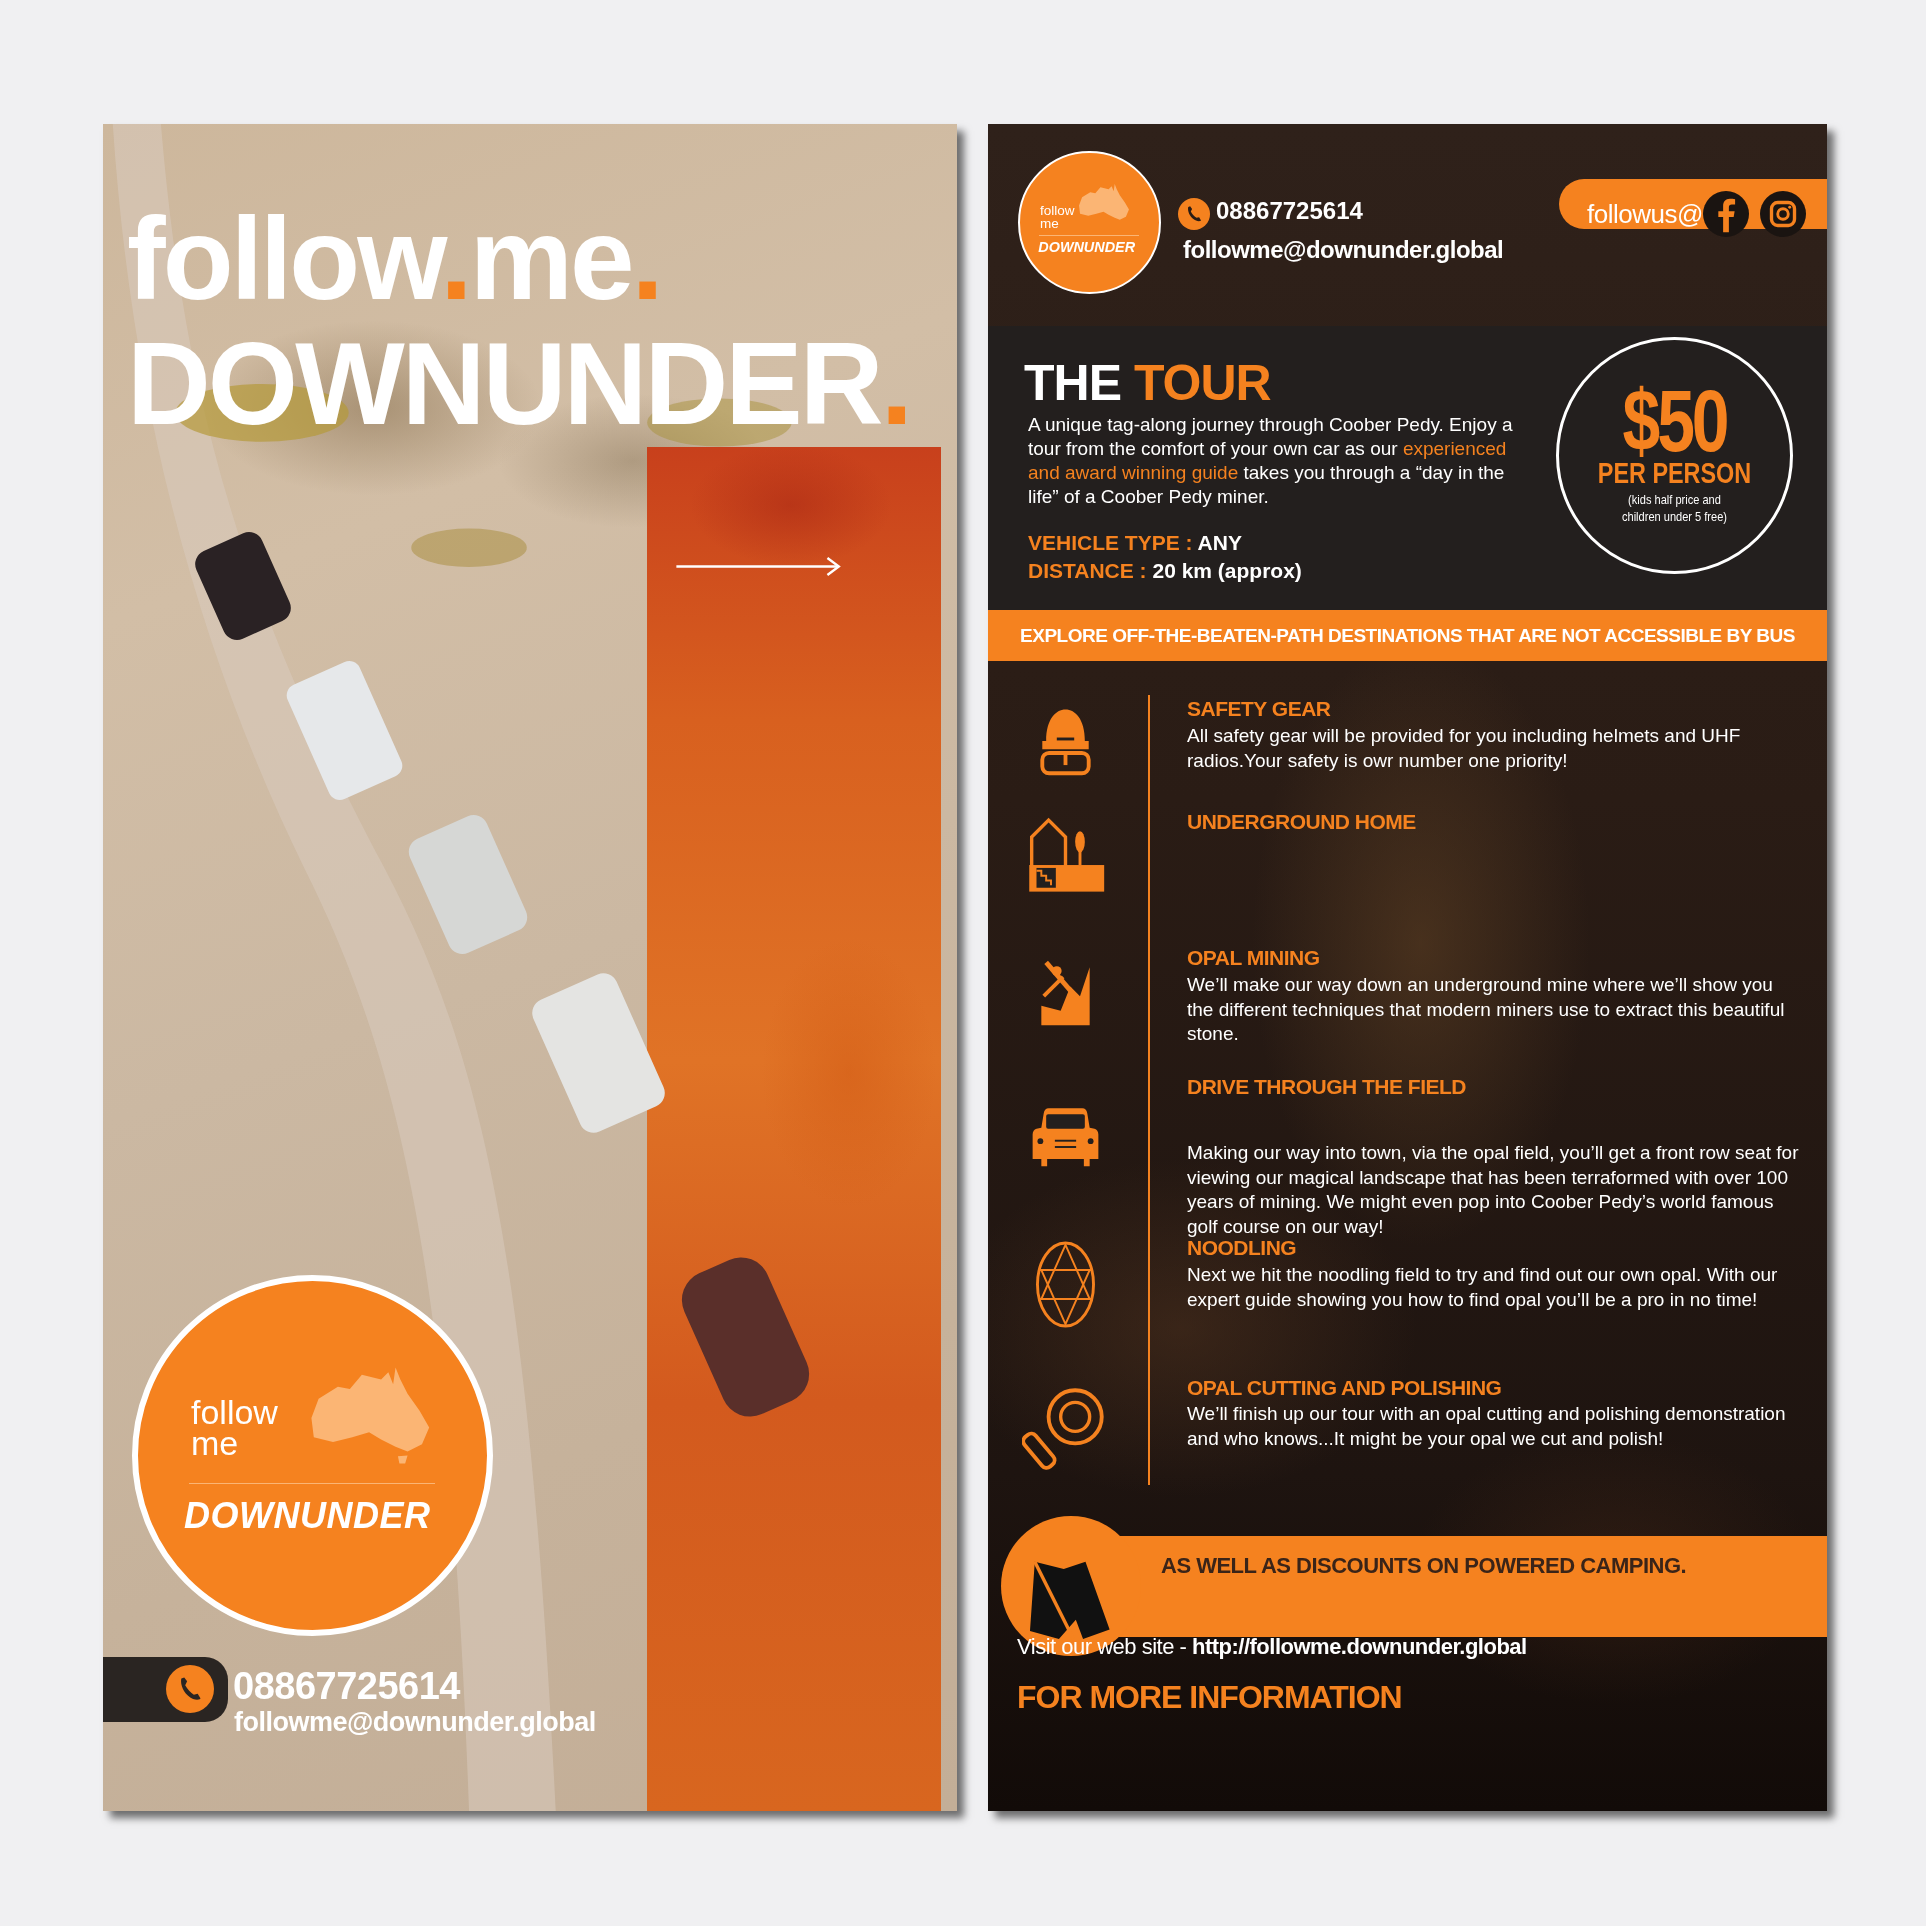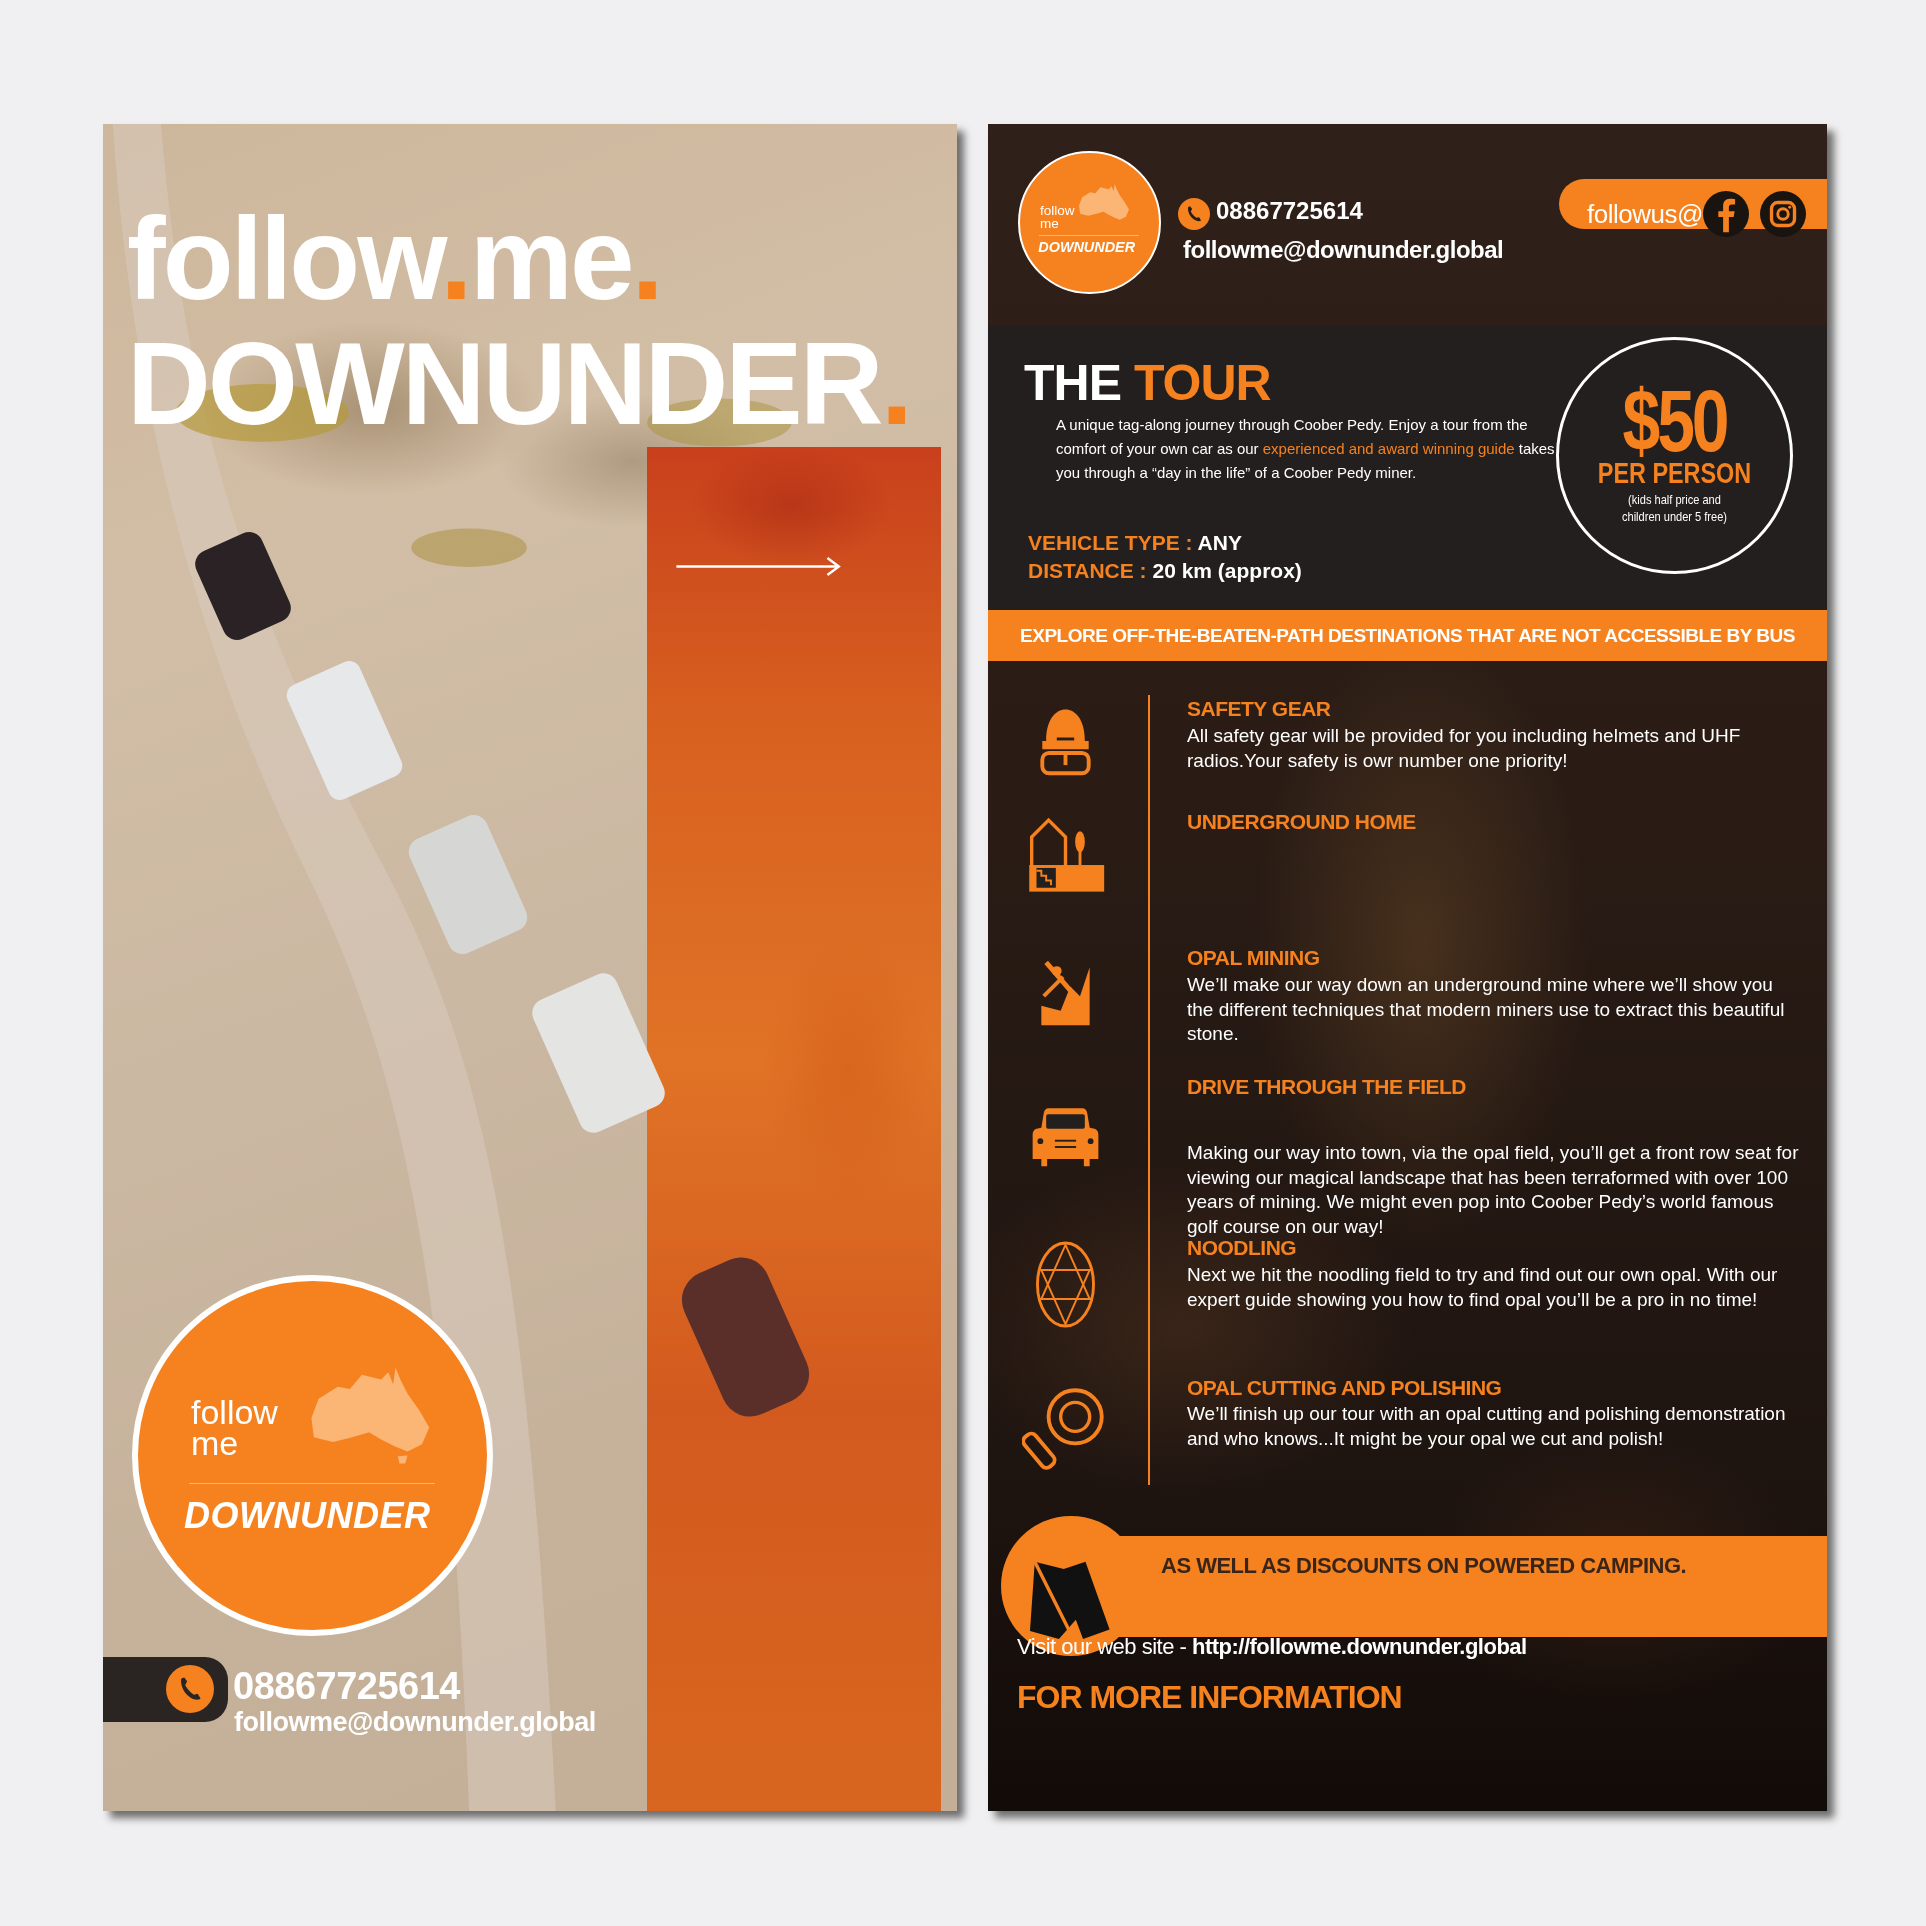--- a/index.html
+++ b/index.html
@@ -48,21 +48,21 @@
   .hdr-logo .aus{position:absolute;left:58px;top:30px;width:53px;height:43px;}
   .hdr-phone-icon{position:absolute;left:190px;top:74px;width:32px;height:32px;border-radius:50%;background:#f5821f;}
   .hdr-phone{position:absolute;left:228px;top:73px;color:#fff;font-weight:700;font-size:24px;}
   .hdr-email{position:absolute;left:195px;top:112px;color:#fff;font-weight:700;font-size:24px;letter-spacing:-0.5px;}
   .follow-pill{position:absolute;left:571px;top:55px;width:268px;height:50px;background:#f5821f;border-radius:34px 0 0 34px;}
   .follow-pill .txt{position:absolute;left:28px;top:20px;color:#fff;font-size:26px;letter-spacing:-0.5px;}
   .soc{position:absolute;top:11.6px;width:46px;height:46px;border-radius:50%;background:#1a1411;}
   .tour-box{position:absolute;left:0;top:202px;width:839px;height:284px;background:#231f1e;}
   .tour-title{position:absolute;left:36px;top:28px;font-size:50px;font-weight:900;letter-spacing:-1px;color:#fff;}
   .tour-title .o{color:#f5821f;}
-  .tour-desc{position:absolute;left:40px;top:87px;width:506px;color:#fff;font-size:15px;line-height:24px;margin-left:28px;}
+  .tour-desc{position:absolute;left:40px;top:87px;width:506px;color:#fff;font-size:19px;line-height:24px;}
   .tour-desc .hl{color:#f5821f;}
   .spec{position:absolute;left:40px;color:#f5821f;font-weight:700;font-size:21px;}
   .spec .v{color:#fff;}
   .price{position:absolute;left:568px;top:213px;width:237px;height:237px;border:3.4px solid #fff;border-radius:50%;box-sizing:border-box;text-align:center;}
   .price .amt{position:absolute;left:0;right:0;top:31px;color:#f5821f;font-size:87px;font-weight:900;letter-spacing:-3.9px;transform:scaleX(0.78);}
   .price .per{position:absolute;left:0;right:0;top:116px;color:#f5821f;font-size:30px;font-weight:900;transform:scaleX(0.78);}
   .price .note{position:absolute;left:0;right:0;top:151px;color:#fff;font-size:13px;line-height:17.3px;transform:scaleX(0.85);}
   .explore{position:absolute;left:0;top:486px;width:839px;height:51px;background:#f5821f;color:#fff;font-weight:900;font-size:19px;text-align:center;line-height:51px;letter-spacing:-0.5px;}
   .vline{position:absolute;left:160px;top:571px;width:1.9px;height:790px;background:#f5821f;}
   .feat-icon{position:absolute;left:34px;width:87px;height:87px;}

